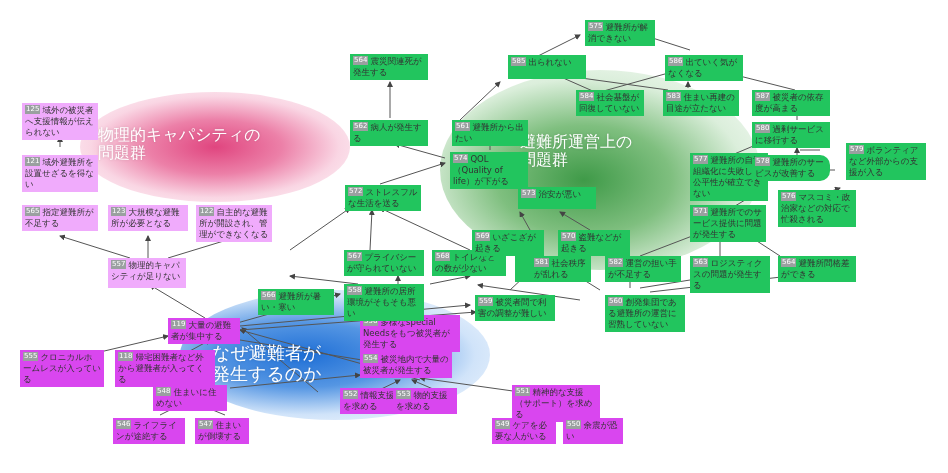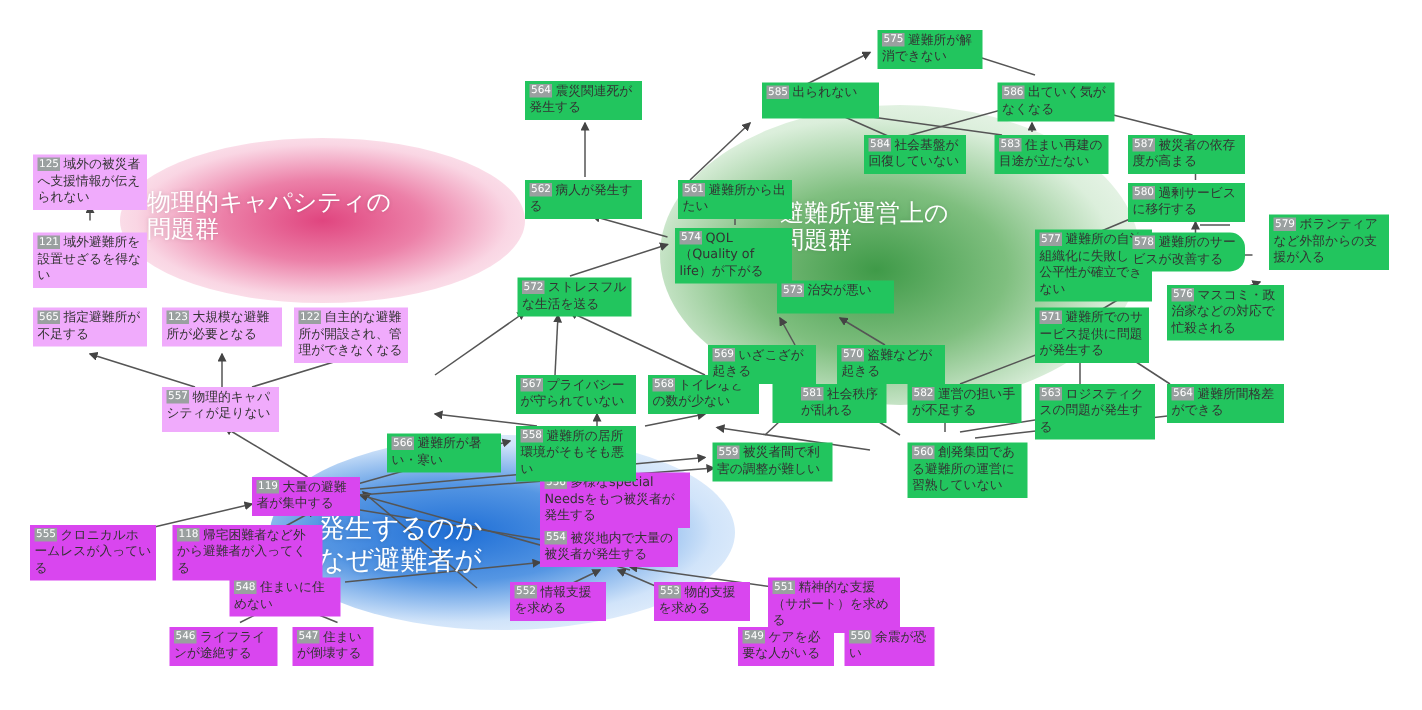--- a/index.html
+++ b/index.html
@@ -111,41 +111,41 @@
 
 <div class="cluster-title ct-pink">
   <div>物理的キャパシティの</div>
   <div>問題群</div>
 </div>
 <div class="cluster-title ct-green">
   <div>避難所運営上の</div>
   <div>問題群</div>
 </div>
 <div class="cluster-title ct-blue">
+  <div>なぜ避難者が</div>
   <div>発生するのか</div>
-  <div>なぜ避難者が</div>
 </div>
 
 <div class="node pink" style="left:22px;top:103px;width:76px;"><span class="nid">125</span><span class="ntext">域外の被災者へ支援情報が伝えられない</span></div>
 <div class="node pink" style="left:22px;top:155px;width:76px;"><span class="nid">121</span><span class="ntext">域外避難所を設置せざるを得ない</span></div>
 <div class="node pink" style="left:22px;top:205px;width:76px;"><span class="nid">565</span><span class="ntext">指定避難所が不足する</span></div>
 <div class="node pink" style="left:108px;top:205px;width:80px;"><span class="nid">123</span><span class="ntext">大規模な避難所が必要となる</span></div>
 <div class="node pink" style="left:196px;top:205px;width:76px;"><span class="nid">122</span><span class="ntext">自主的な避難所が開設され、管理ができなくなる</span></div>
 <div class="node pink" style="left:108px;top:258px;width:78px;height:30px;"><span class="nid">557</span><span class="ntext">物理的キャパシティが足りない</span></div>
 
 <div class="node blue" style="left:168px;top:318px;width:72px;"><span class="nid">119</span><span class="ntext">大量の避難者が集中する</span></div>
 <div class="node blue" style="left:20px;top:350px;width:84px;"><span class="nid">555</span><span class="ntext">クロニカルホームレスが入っている</span></div>
 <div class="node blue" style="left:115px;top:350px;width:100px;"><span class="nid">118</span><span class="ntext">帰宅困難者など外から避難者が入ってくる</span></div>
 <div class="node blue" style="left:153px;top:385px;width:74px;"><span class="nid">548</span><span class="ntext">住まいに住めない</span></div>
 <div class="node blue" style="left:113px;top:418px;width:72px;"><span class="nid">546</span><span class="ntext">ライフラインが途絶する</span></div>
 <div class="node blue" style="left:195px;top:418px;width:54px;"><span class="nid">547</span><span class="ntext">住まいが倒壊する</span></div>
 <div class="node blue" style="left:360px;top:315px;width:100px;"><span class="nid">556</span><span class="ntext">多様なspecial Needsをもつ被災者が発生する</span></div>
 <div class="node blue" style="left:360px;top:352px;width:92px;"><span class="nid">554</span><span class="ntext">被災地内で大量の被災者が発生する</span></div>
 <div class="node blue" style="left:340px;top:388px;width:64px;"><span class="nid">552</span><span class="ntext">情報支援を求める</span></div>
-<div class="node blue" style="left:436px;top:388px;width:64px;"><span class="nid">553</span><span class="ntext">物的支援を求める</span></div>
+<div class="node blue" style="left:393px;top:388px;width:64px;"><span class="nid">553</span><span class="ntext">物的支援を求める</span></div>
 <div class="node blue" style="left:512px;top:385px;width:88px;"><span class="nid">551</span><span class="ntext">精神的な支援（サポート）を求める</span></div>
 <div class="node blue" style="left:492px;top:418px;width:64px;"><span class="nid">549</span><span class="ntext">ケアを必要な人がいる</span></div>
 <div class="node blue" style="left:563px;top:418px;width:60px;"><span class="nid">550</span><span class="ntext">余震が恐い</span></div>
 
 <div class="node green" style="left:350px;top:54px;width:78px;"><span class="nid">564</span><span class="ntext">震災関連死が発生する</span></div>
 <div class="node green" style="left:350px;top:120px;width:78px;"><span class="nid">562</span><span class="ntext">病人が発生する</span></div>
 <div class="node green" style="left:345px;top:185px;width:76px;"><span class="nid">572</span><span class="ntext">ストレスフルな生活を送る</span></div>
 <div class="node green" style="left:258px;top:250px;width:76px;margin-top:39px;"><span class="nid">566</span><span class="ntext">避難所が暑い・寒い</span></div>
 <div class="node green" style="left:344px;top:250px;width:80px;"><span class="nid">567</span><span class="ntext">プライバシーが守られていない</span></div>
 <div class="node green" style="left:432px;top:250px;width:74px;"><span class="nid">568</span><span class="ntext">トイレなどの数が少ない</span></div>

